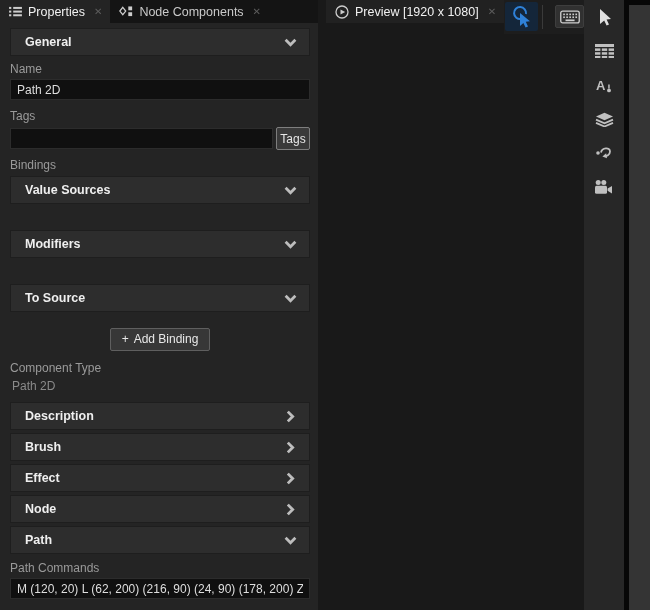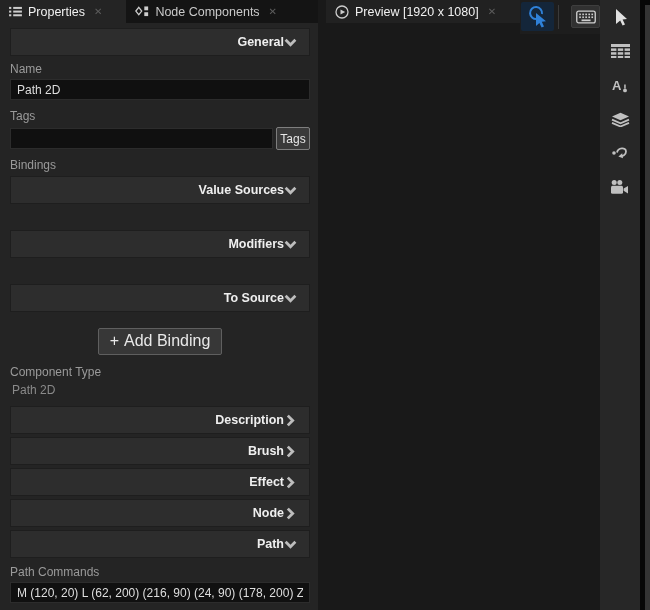--- a/index.html
+++ b/index.html
@@ -2,47 +2,47 @@
 <html><head>
 <meta charset="utf-8">
 <style>
   * { box-sizing: border-box; margin: 0; padding: 0; }
   html,body { width: 650px; height: 610px; overflow: hidden; }
   body { font-family: "Liberation Sans", sans-serif; background: #191919; color: #ddd; }
   .app { width: 650px; height: 610px; display: flex; }
 
   
   .tabbar { height: 23px; background: #141414; display: flex; align-items: stretch; flex: none; }
-  .tab { display: flex; align-items: center; gap: 6px; padding: 0 24px 0 9px;
+  .tab { display: flex; align-items: center; gap: 6px; padding: 0 8px 0 9px;
          font-size: 12.5px; color: #c9c9c9; cursor: default; }
   .tab.active { background: #242424; color: #f1f1f1; }
   .tab .close { color: #5d5d5d; font-size: 10px; margin-left: 3px; line-height: 1; }
   .icon svg { display: block; }
 
   
   .left-panel { width: 318px; flex: none; display: flex; flex-direction: column; }
   .panel-content { flex: 1; background: #242424; padding: 0 8px 0 10px; overflow: hidden; }
 
   .expander { height: 28px; background: #2d2d2d; border: 1px solid #1e1e1e;
-              display: flex; align-items: center; justify-content: flex-end;
+              display: flex; align-items: center; justify-content: space-between;
               padding: 0 12px 0 14px; }
   .exp-label { font-size: 12.5px; font-weight: bold; color: #efefef; }
   .chev svg { width: 13px; height: 9px; stroke: #bdbdbd; stroke-width: 2.6; fill: none; }
 
   .field-label { font-size: 12px; color: #9a9a9a; line-height: 14px; }
   .tinput { width: 100%; height: 21px; background: #101010; border: 1px solid #2c2c2c;
             color: #dedede; font-family: "Liberation Sans", sans-serif; font-size: 12px;
             padding: 0 6px; outline: none; }
   .tags-row { display: flex; gap: 3px; align-items: center; }
   .tags-row .tinput { flex: 1; }
   .tags-btn { width: 34px; height: 23px; background: #3a3a3a; border: 1px solid #7e7e7e;
               border-radius: 2px; color: #e6e6e6; font-size: 12px; flex: none; }
   .add-binding-wrap { text-align: center; }
   .add-binding { background: #373737; border: 1px solid #5f5f5f; border-radius: 2px;
-                 color: #e8e8e8; font-size: 16px; padding: 3px 11px 4px; }
+                 color: #e8e8e8; font-size: 12px; padding: 3px 11px 4px; }
   .add-binding .plus { margin-right: 5px; }
   .ct-value { font-size: 12px; color: #8a8a8a; padding-left: 2px; }
 
   .mt5 { margin-top: 5px; }  .mt6 { margin-top: 6px; }  .mt3 { margin-top: 3px; }
   .mt9 { margin-top: 9px; }  .mt4 { margin-top: 4px; }  .mt8 { margin-top: 8px; }
   .mt12 { margin-top: 26px; } .mt16 { margin-top: 16px; } .mt10 { margin-top: 10px; }
   .mt7 { margin-top: 7px; }
 
   
   .splitter { width: 8px; background: #191919; cursor: ew-resize; flex: none; }

